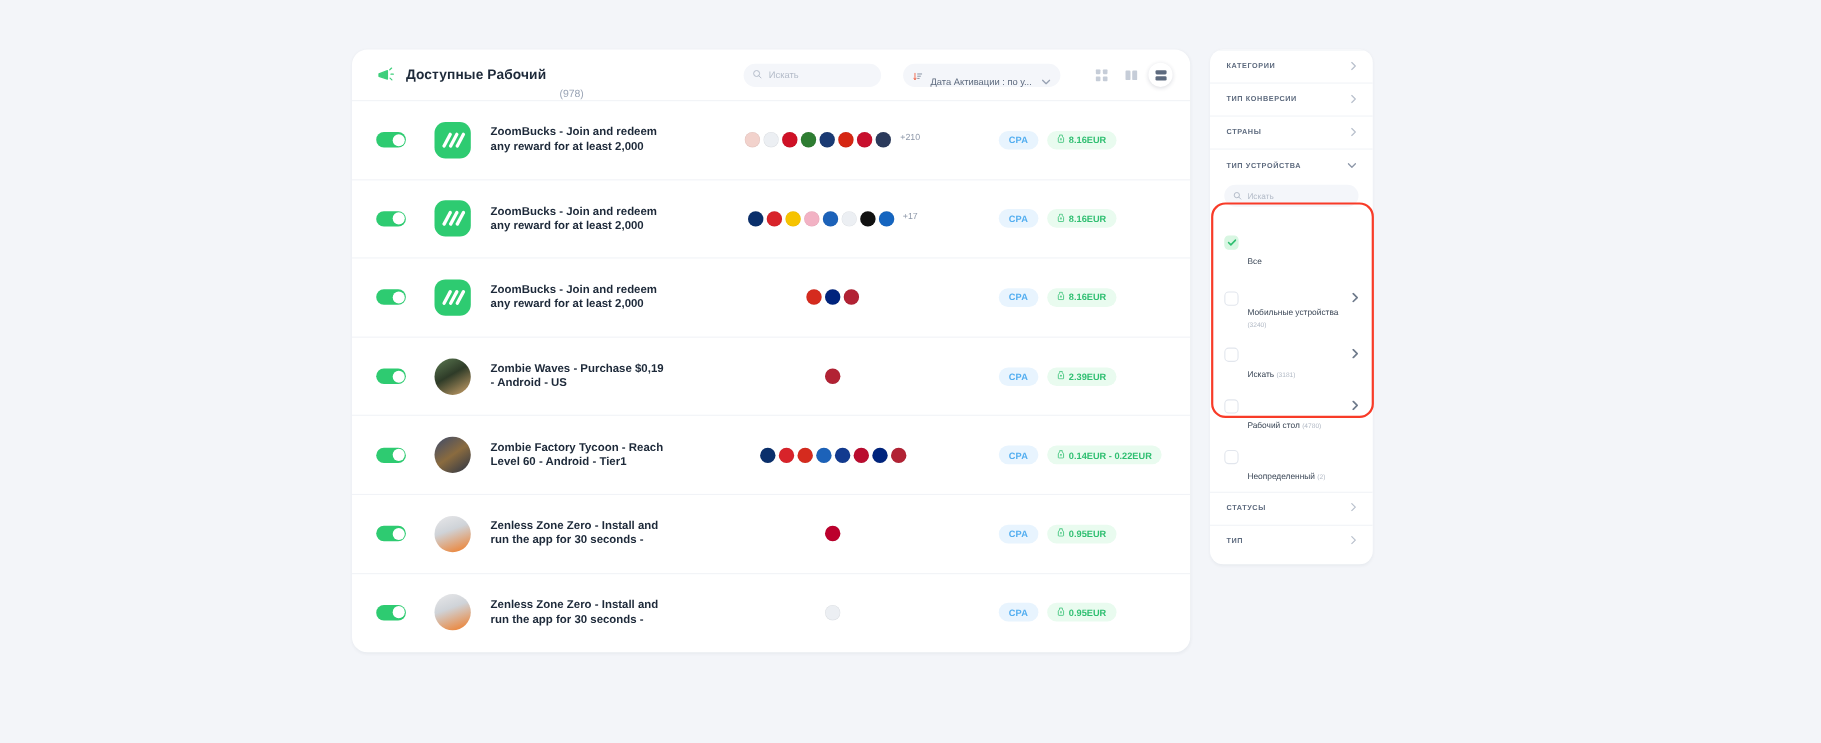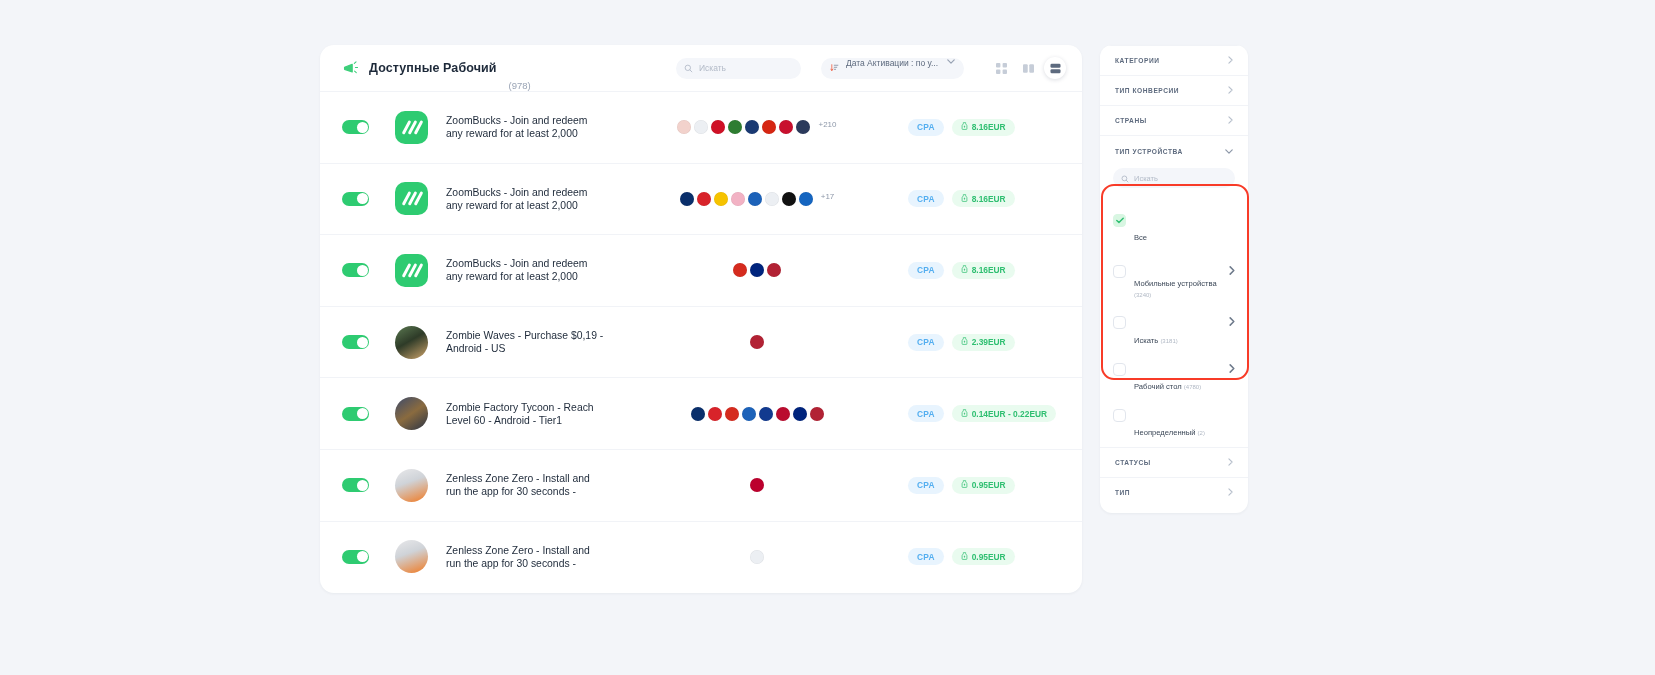--- a/index.html
+++ b/index.html
@@ -38,21 +38,21 @@
   .search-box svg { flex: 0 0 auto; }
   .search-box input {
     border: none; background: transparent; outline: none;
     font-family: "Liberation Sans", sans-serif;
     font-size: 8.5px; color: #8e98a9; width: 100%;
   }
   .search-box input::placeholder { color: #b3bbc8; }
 
   .sort-box {
     height: 21px; background: #f4f6fa; border-radius: 11px;
-    display: flex; align-items: flex-start; padding: 0 9px; gap: 7px; margin-left: 10px;
+    display: flex; align-items: flex-end; padding: 0 9px; gap: 7px; margin-left: 10px;
   }
   .sort-label { font-size: 8.5px; color: #5d6a7e; white-space: nowrap; }
   .chev { color: #98a2b3; font-size: 7px; margin-left: 2px; }
 
   .view-toggles { display: flex; align-items: center; gap: 5px; margin-left: 16px; }
   .view-btn {
     width: 22px; height: 22px; border-radius: 50%;
     display: flex; align-items: center; justify-content: center;
     background: transparent;
   }
@@ -85,21 +85,21 @@
   .avatar.zb::before { left: 10px; }
   .avatar.zb::after  { left: 16px; }
   .avatar.zb span    { left: 22px; display: block; }
   .avatar.round { border-radius: 50%; }
   .av-zw { background: linear-gradient(150deg,#5c7a52 0%,#2e3b28 45%,#cfa46b 100%); }
   .av-zft{ background: linear-gradient(145deg,#3c4a6b 0%,#8a6b3f 50%,#2a3346 100%); }
   .av-zzz{ background: linear-gradient(160deg,#e8e8ea 0%,#cfd3d8 40%,#f07a23 100%); }
 
   .offer-title {
     margin-left: 18px; width: 160px; flex: 0 0 auto;
-    font-size: 10.4px; font-weight: normal; color: #1d2939; line-height: 1.26;
+    font-size: 10.4px; font-weight: bold; color: #1d2939; line-height: 1.26;
   }
   .flags { flex: 1 1 auto; display: flex; align-items: flex-start; justify-content: center; gap: 3px; }
   .flag { width: 14px; height: 14px; border-radius: 50%; flex: 0 0 auto;
           box-shadow: 0 0 0 .5px rgba(0,0,0,.06) inset; overflow: hidden; }
   .more-flags { font-size: 8px; color: #8e98a9; margin-left: 5px; }
 
   .badges { display: flex; align-items: center; gap: 8px; flex: 0 0 auto; width: 160px; }
   .cpa-badge {
     background: #e8f4fe; color: #53aef0; font-size: 8.4px; font-weight: bold;
     padding: 3.5px 9px; border-radius: 9px; letter-spacing: .2px;

